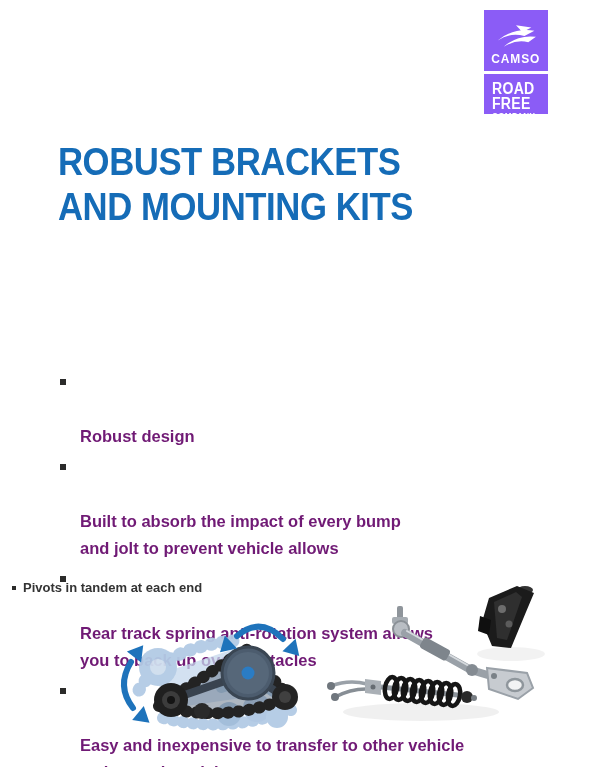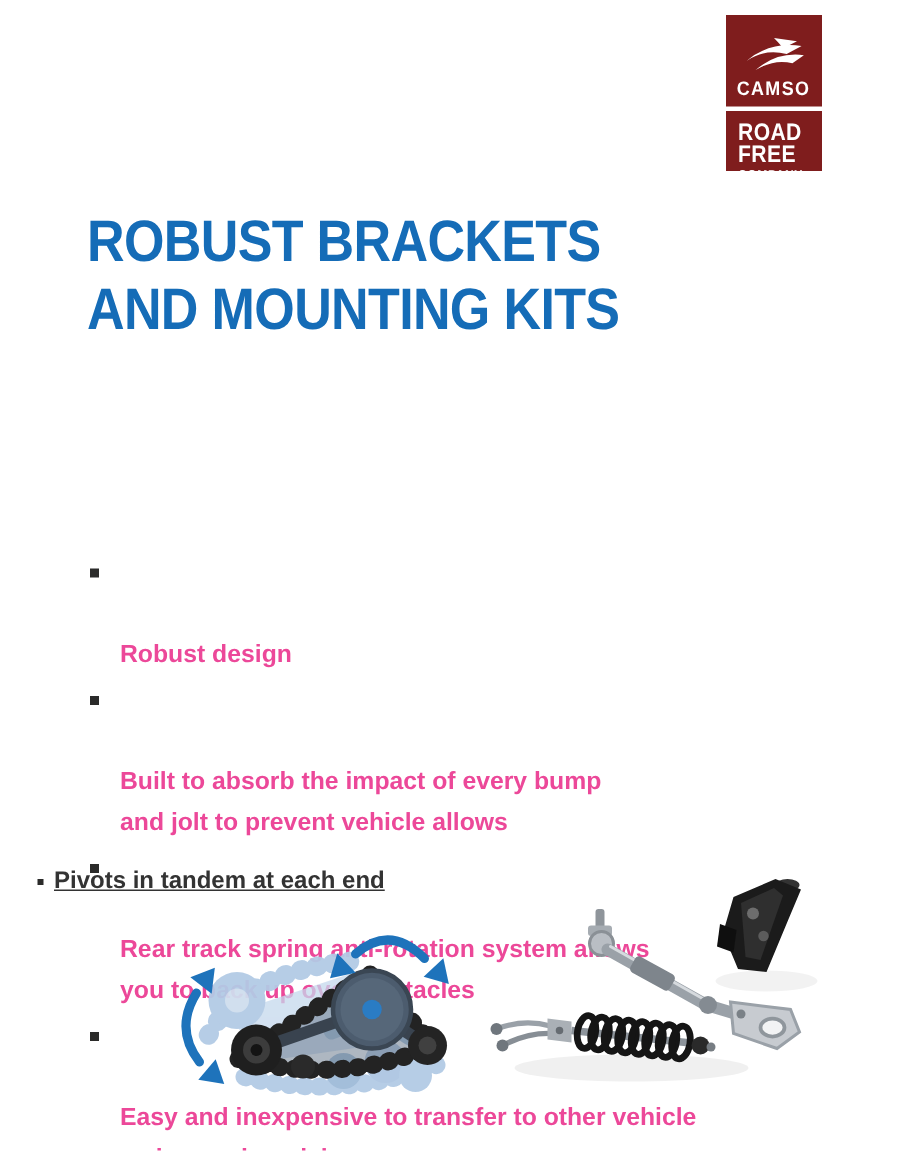--- a/index.html
+++ b/index.html
@@ -12,21 +12,21 @@
     overflow:hidden;
   }
   .page{position:absolute;inset:0;}
 
   
   .logo-stack{
     position:absolute;left:484px;top:10px;width:64px;
     display:flex;flex-direction:column;gap:3px;
   }
   .logo-box{
-    background:#7f1d1d;color:#fff;box-sizing:border-box;
+    background:#8b5cf6;color:#fff;box-sizing:border-box;
   }
   .logo-box.camso{
     height:61px;display:flex;flex-direction:column;
     align-items:center;justify-content:flex-end;padding-bottom:5px;
   }
   .bird{margin-bottom:2px;}
   .camso-word{
     font-weight:bold;font-size:13px;letter-spacing:1px;
     transform:scaleX(.92);transform-origin:center;
   }
@@ -57,32 +57,32 @@
     font-size:16.5px;line-height:24px;white-space:pre-line;
   }
 
   
   .features{
     position:absolute;left:58px;top:369px;width:480px;
     margin:0;padding:0;list-style:none;
   }
   .features li{
     position:relative;padding-left:22px;margin-bottom:4px;
-    font-size:16.5px;line-height:27px;font-weight:bold;color:#ec4899;
+    font-size:16.5px;line-height:27px;font-weight:bold;color:#701a75;
     white-space:pre-line;
   }
   .sq{
     position:absolute;left:2px;top:10px;width:6px;height:6px;background:#2b2b2a;
     display:inline-block;
   }
 
   
   .pivot-caption{
-    position:absolute;left:25px;top:581px;
-    font-size:16px;font-weight:bold;color:#333;line-height:14px;text-decoration:underline;
+    position:absolute;left:12px;top:581px;
+    font-size:13px;font-weight:bold;color:#333;line-height:14px;
   }
   .pivot-caption .sq2{
     display:inline-block;width:4px;height:4px;background:#2b2b2a;
     margin-right:7px;vertical-align:2px;
   }
 
   
   .fig{position:absolute;}
   .fig-track{left:101px;top:596px;}
   .fig-parts{left:321px;top:576px;}

